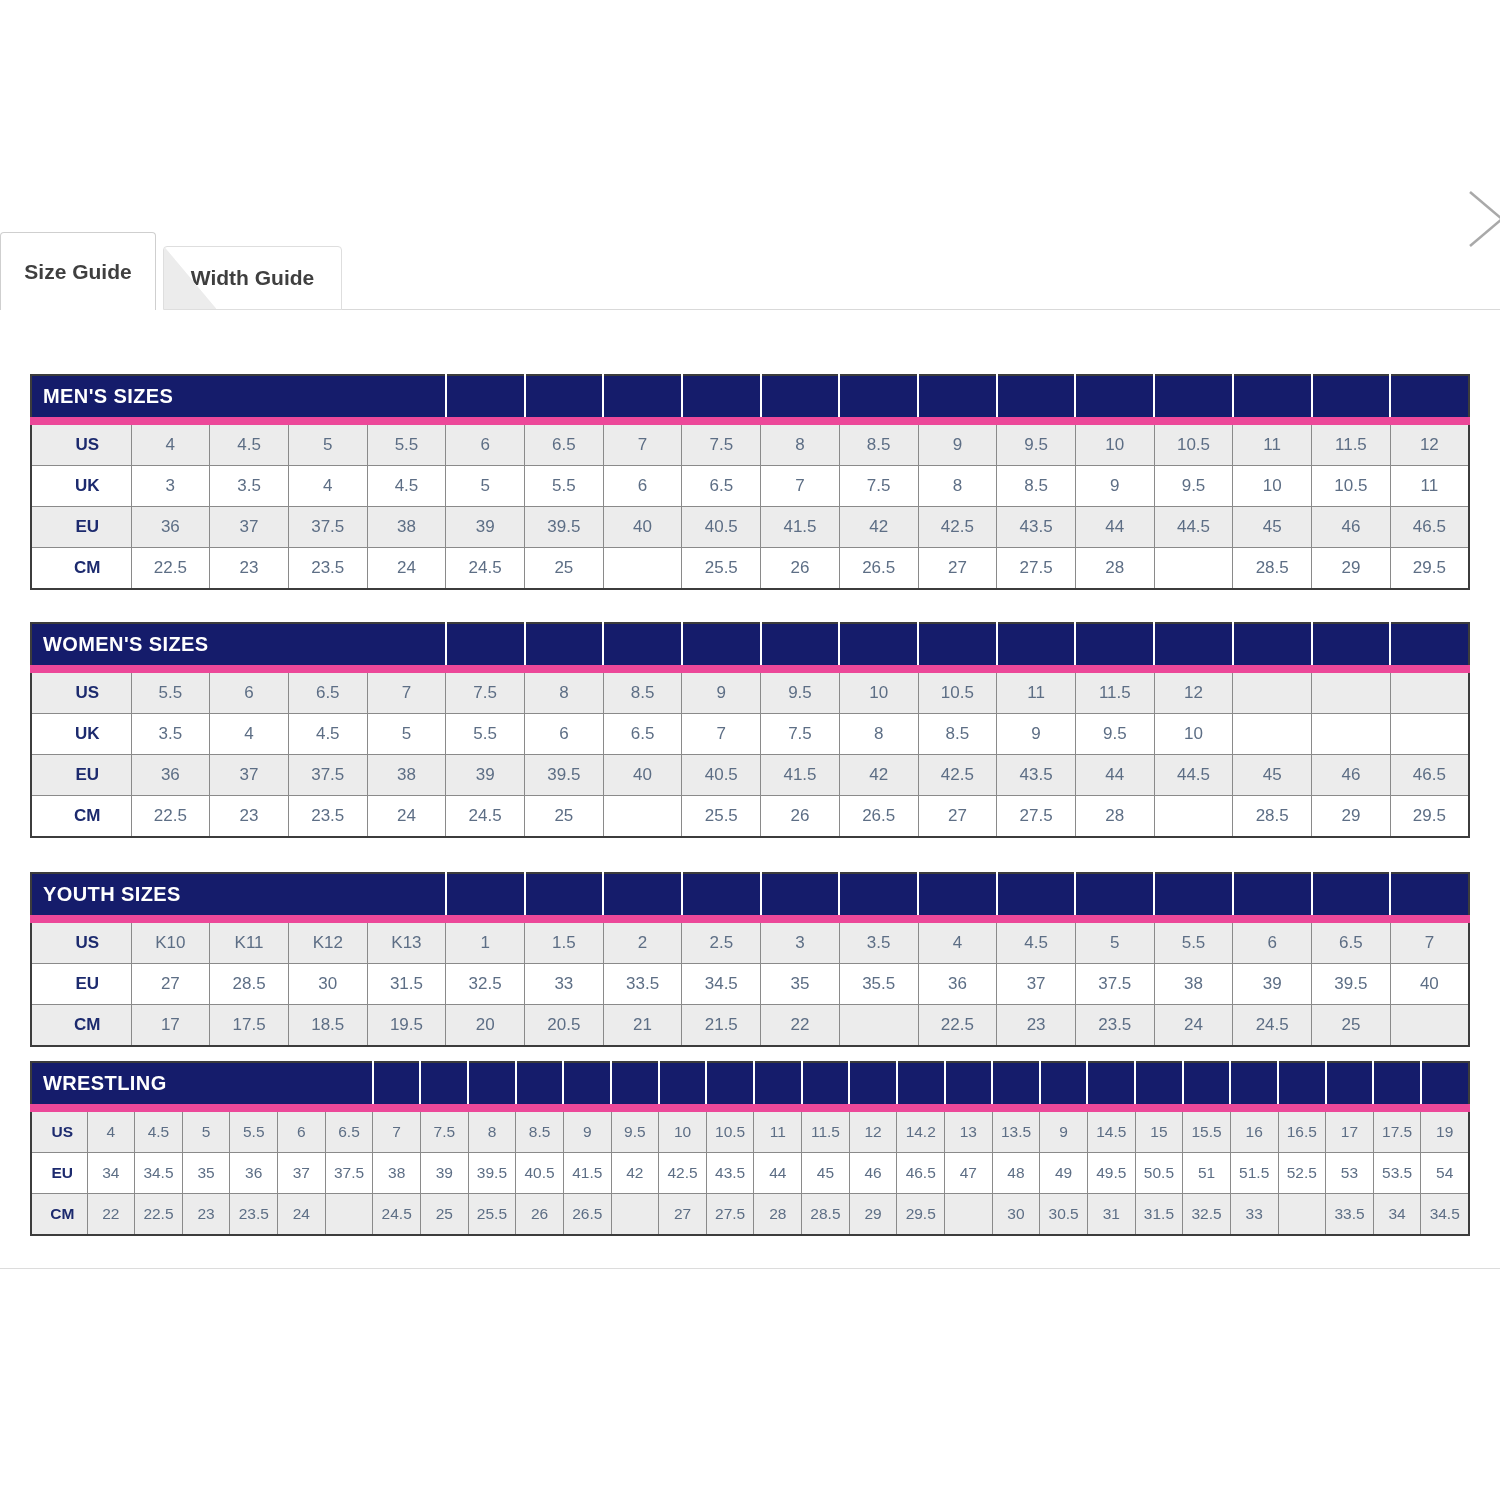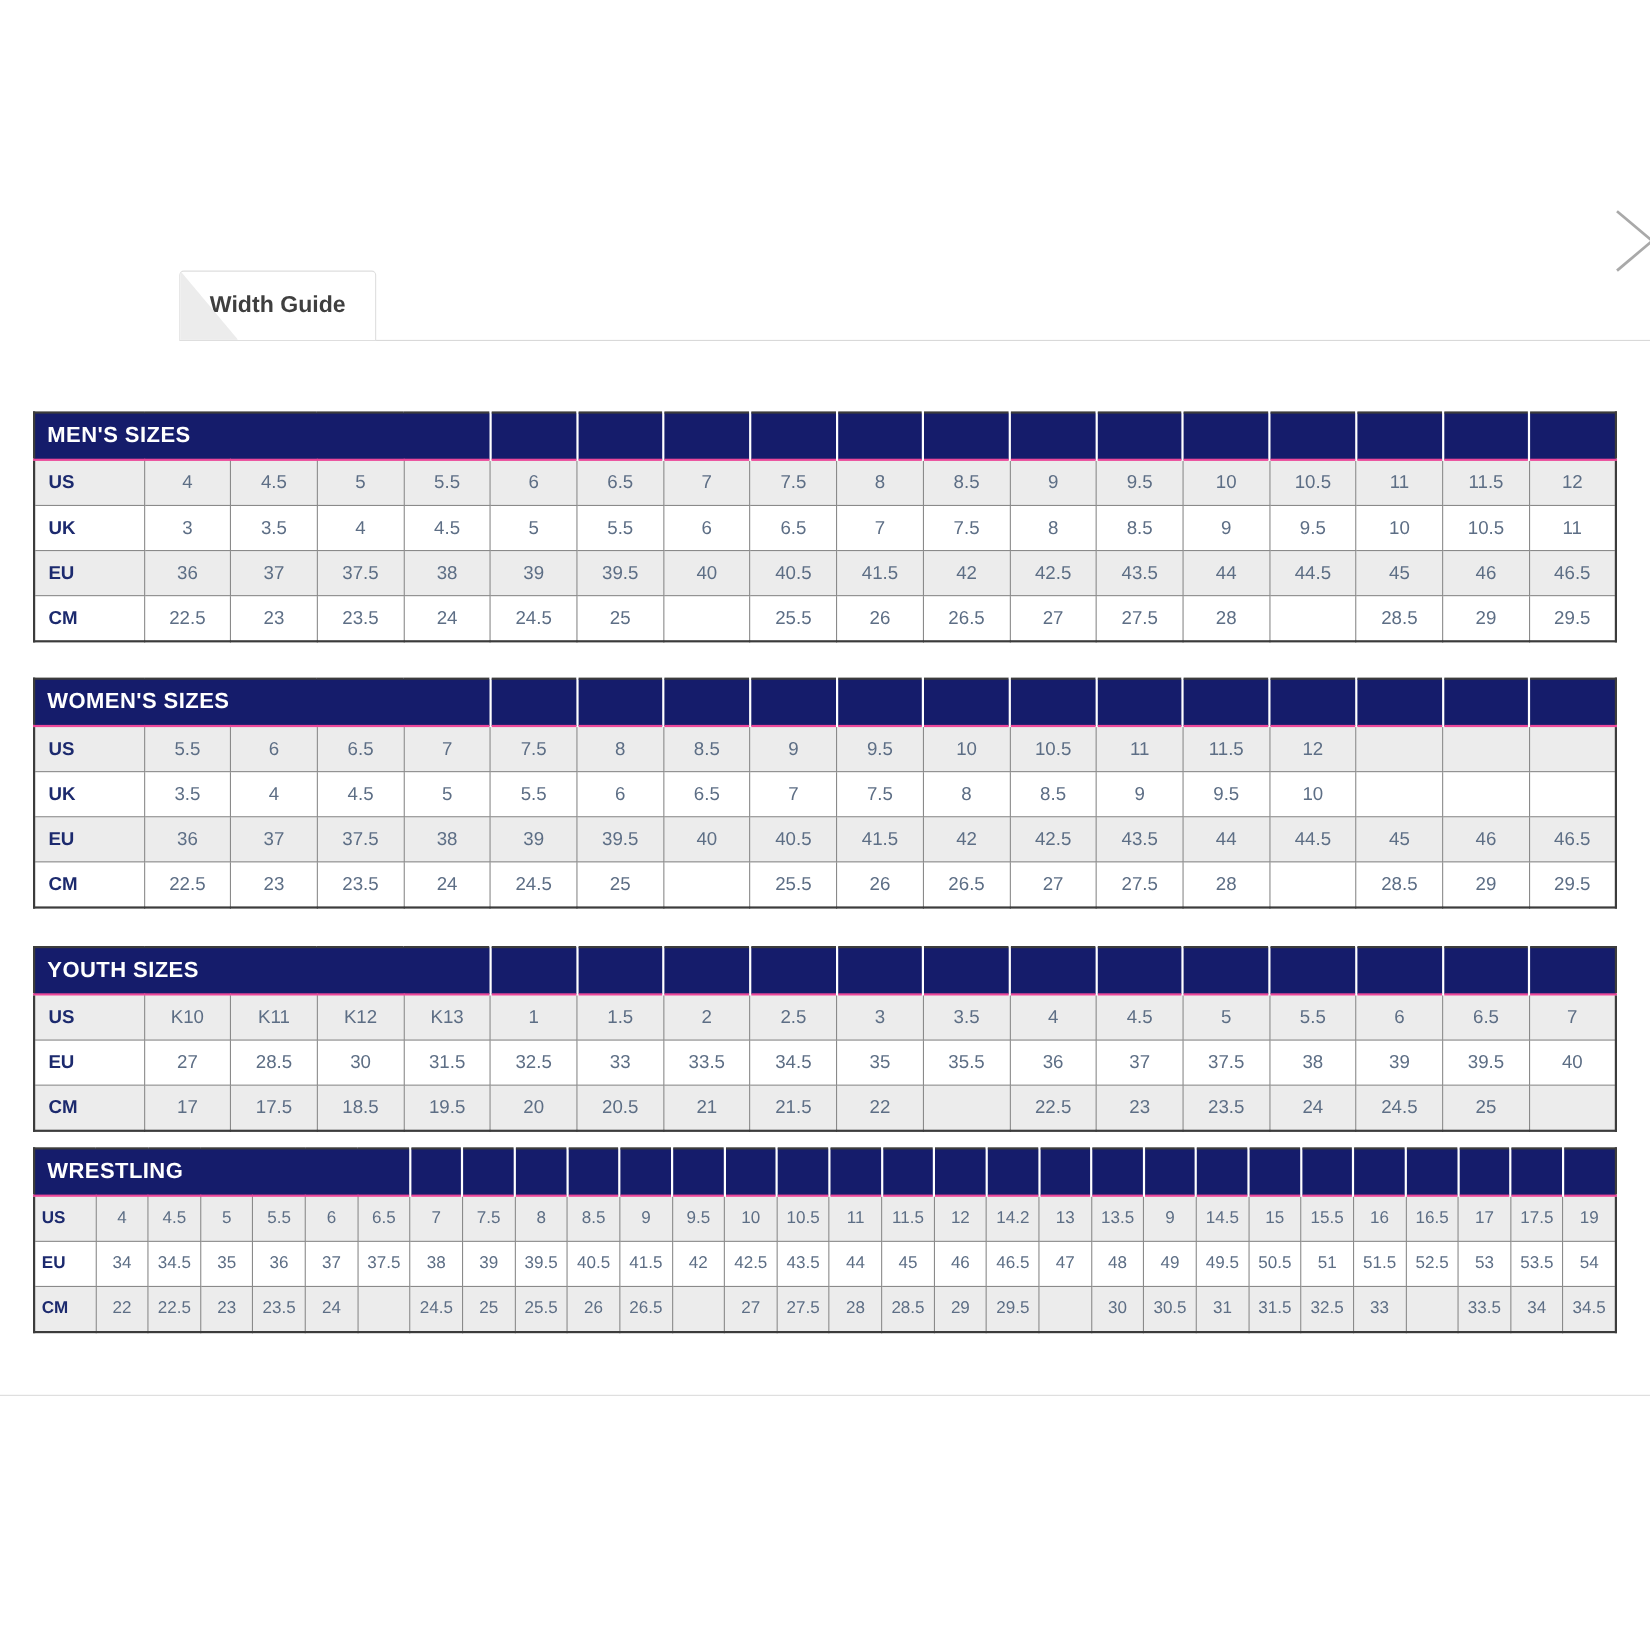--- a/index.html
+++ b/index.html
@@ -19,37 +19,40 @@
   .tab-inactive::before{content:"";position:absolute;left:0;top:0;bottom:0;width:52px;
        background:linear-gradient(to bottom left, rgba(236,236,236,0) 49%, #ececec 50%);}
   .chevron{position:absolute;top:188px;left:1466px;width:40px;height:62px;}
   
   .tables{position:absolute;top:374px;left:30px;width:1440px;}
   table.size-table{border-collapse:collapse;width:100%;table-layout:fixed;
        border:2px solid #3c3c3c;}
   .size-table th{background:#151c6b;height:41px;border-left:2px solid #fff;padding:0;}
   .size-table th.title{color:#fff;text-align:left;padding-left:11px;font-size:20px;
        font-weight:bold;letter-spacing:.4px;border-left:none;white-space:nowrap;}
-  .size-table thead tr{border-bottom:2px solid #ec4899;}
+  .size-table thead tr{border-bottom:8px solid #ec4899;}
   .size-table td{border:1px solid #8a8a8a;height:40px;text-align:center;
        color:#5d6e85;font-size:17px;padding:0;background:#fff;}
-  .size-table td.label{color:#1c2a6e;font-weight:bold;text-align:left;padding-left:12px;}
+  .size-table td.label{color:#1c2a6e;font-weight:bold;text-align:center;padding-left:12px;}
   .size-table tr.shade td{background:#ececec;}
   .gap-men{margin-bottom:32px;}
   .gap-women{margin-bottom:34px;}
   .gap-youth{margin-bottom:14px;}
   table.wrestling td{font-size:15.5px;}
   table.wrestling td.label{padding-left:6px;}
   .bottom-divider{position:absolute;top:1268px;left:0;width:1500px;height:1px;background:#dcdcdc;}
 </style>
 </head>
 <body>
 
 <div class="tabbar">
   <div class="tab-baseline"></div>
+  <div class="tab tab-active">
+    <span>Size Guide</span>
+  </div>
   <div class="tab tab-inactive">
     <span>Width Guide</span>
   </div>
 </div>
 
 <svg class="chevron" viewBox="0 0 40 62">
   <line x1="4" y1="4" x2="36" y2="31" stroke="#a9a9a9" stroke-width="2.5"></line>
   <line x1="4" y1="58" x2="36" y2="31" stroke="#a9a9a9" stroke-width="2.5"></line>
 </svg>
 

